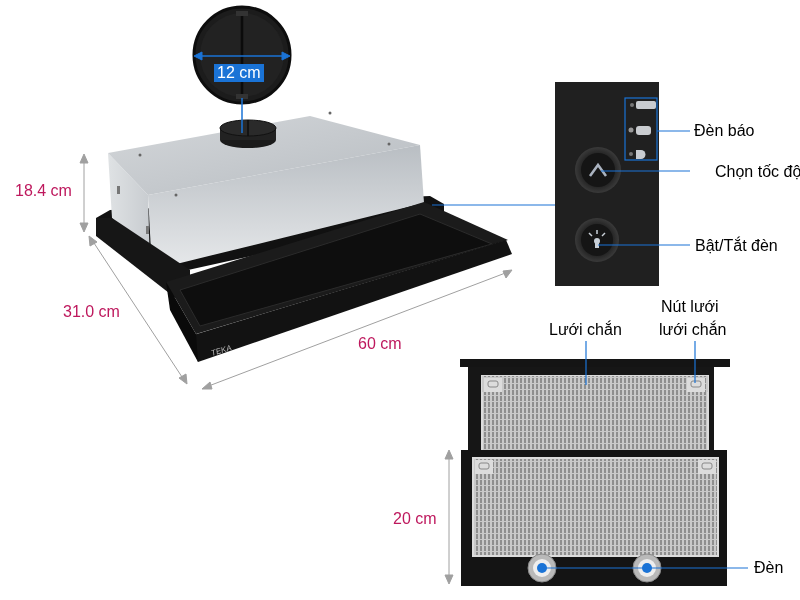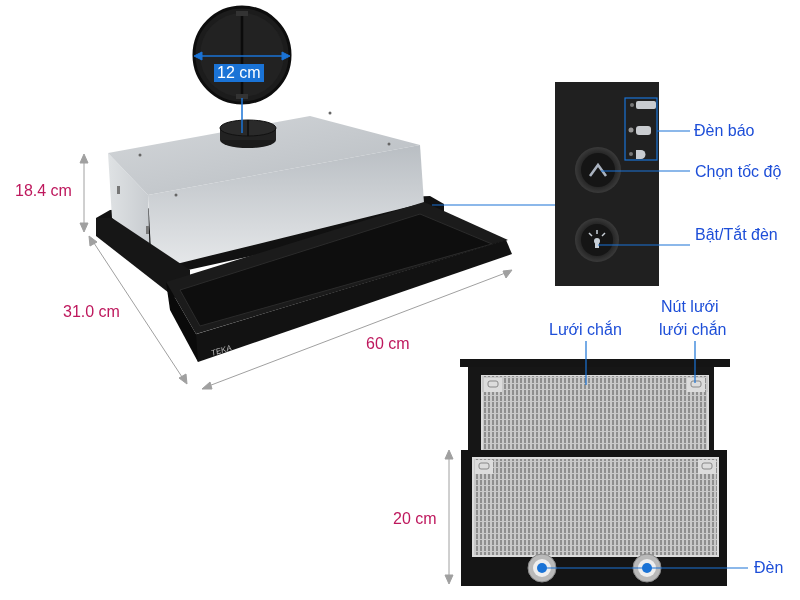--- a/index.html
+++ b/index.html
@@ -1,19 +1,19 @@
 <!DOCTYPE html>
 <html><head>
 <meta charset="utf-8">
 <style>
   * { box-sizing: border-box; margin: 0; padding: 0; }
   html, body { width: 800px; height: 600px; background: #ffffff; overflow: hidden; }
   body { position: relative; font-family: "Liberation Sans", sans-serif; }
   .lbl { position: absolute; color: #be185d; font-size: 16px; font-weight: 300; white-space: nowrap; line-height: 1.1; }
-  .lbl.dark { color: #1d4ed8; }
+  .lbl.dark { color: #000000; }
   svg.full { position: absolute; left: 0; top: 0; width: 800px; height: 600px; }
   .badge { position: absolute; background: #1a73d6; color: #fff; font-size: 16px; padding: 0 3px; line-height: 18px; }
 </style>
 </head>
 <body>
 
 <svg class="full" viewBox="0 0 800 600">
   <defs>
     <linearGradient id="steelTop" x1="0" y1="0" x2="1" y2="1">
       <stop offset="0" stop-color="#d4d7da"></stop>
@@ -170,23 +170,23 @@
     <line x1="586" y1="341" x2="586" y2="385"></line>
     <line x1="695" y1="341" x2="695" y2="383"></line>
     <line x1="542" y1="568" x2="748" y2="568"></line>
   </g>
 </svg>
 
 <span class="badge" style="left:214px; top:64px;">12 cm</span>
 
 <span class="lbl" style="left:15px; top:182px;">18.4 cm</span>
 <span class="lbl" style="left:63px; top:303px;">31.0 cm</span>
-<span class="lbl" style="left:358px; top:335px;margin-left:8px;">60 cm</span>
+<span class="lbl" style="left:358px; top:335px;">60 cm</span>
 <span class="lbl" style="left:393px; top:510px;">20 cm</span>
 
 <span class="lbl dark" style="left:694px; top:122px;">Đèn báo</span>
-<span class="lbl dark" style="left:695px; top:163px;">Chọn tốc độ</span>
-<span class="lbl dark" style="left:695px; top:226px;">Bật/Tắt đèn</span>
+<span class="lbl dark" style="left:715px; top:163px;">Chọn tốc độ</span>
+<span class="lbl dark" style="left:695px; top:237px;">Bật/Tắt đèn</span>
 
 <span class="lbl dark" style="left:549px; top:321px;">Lưới chắn</span>
 <span class="lbl dark" style="left:661px; top:298px;">Nút lưới</span>
 <span class="lbl dark" style="left:659px; top:321px;">lưới chắn</span>
 <span class="lbl dark" style="left:754px; top:559px;">Đèn</span>
 
 </body></html>

